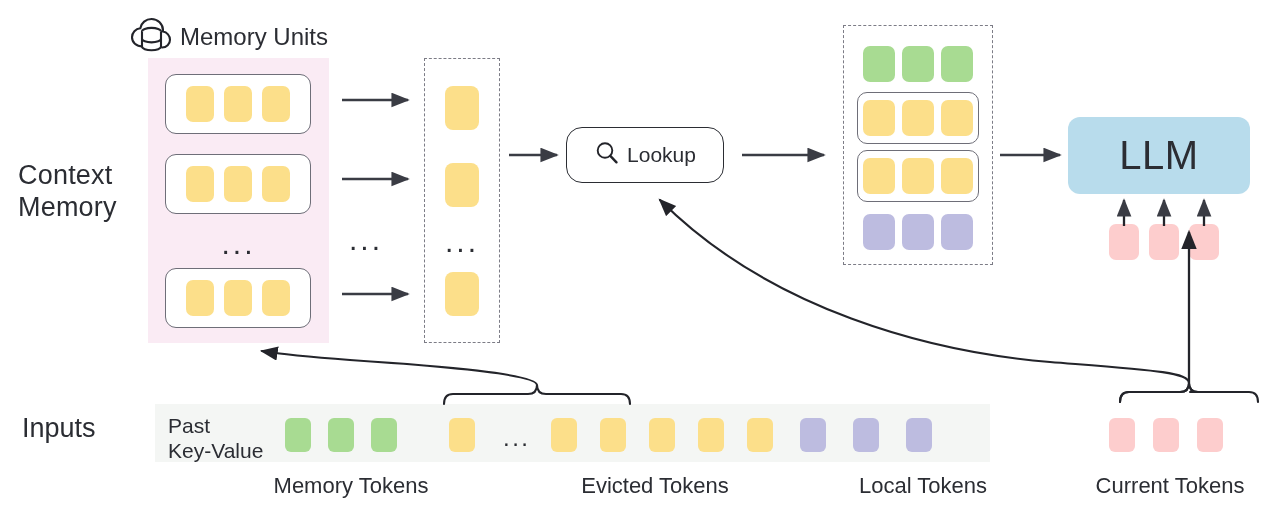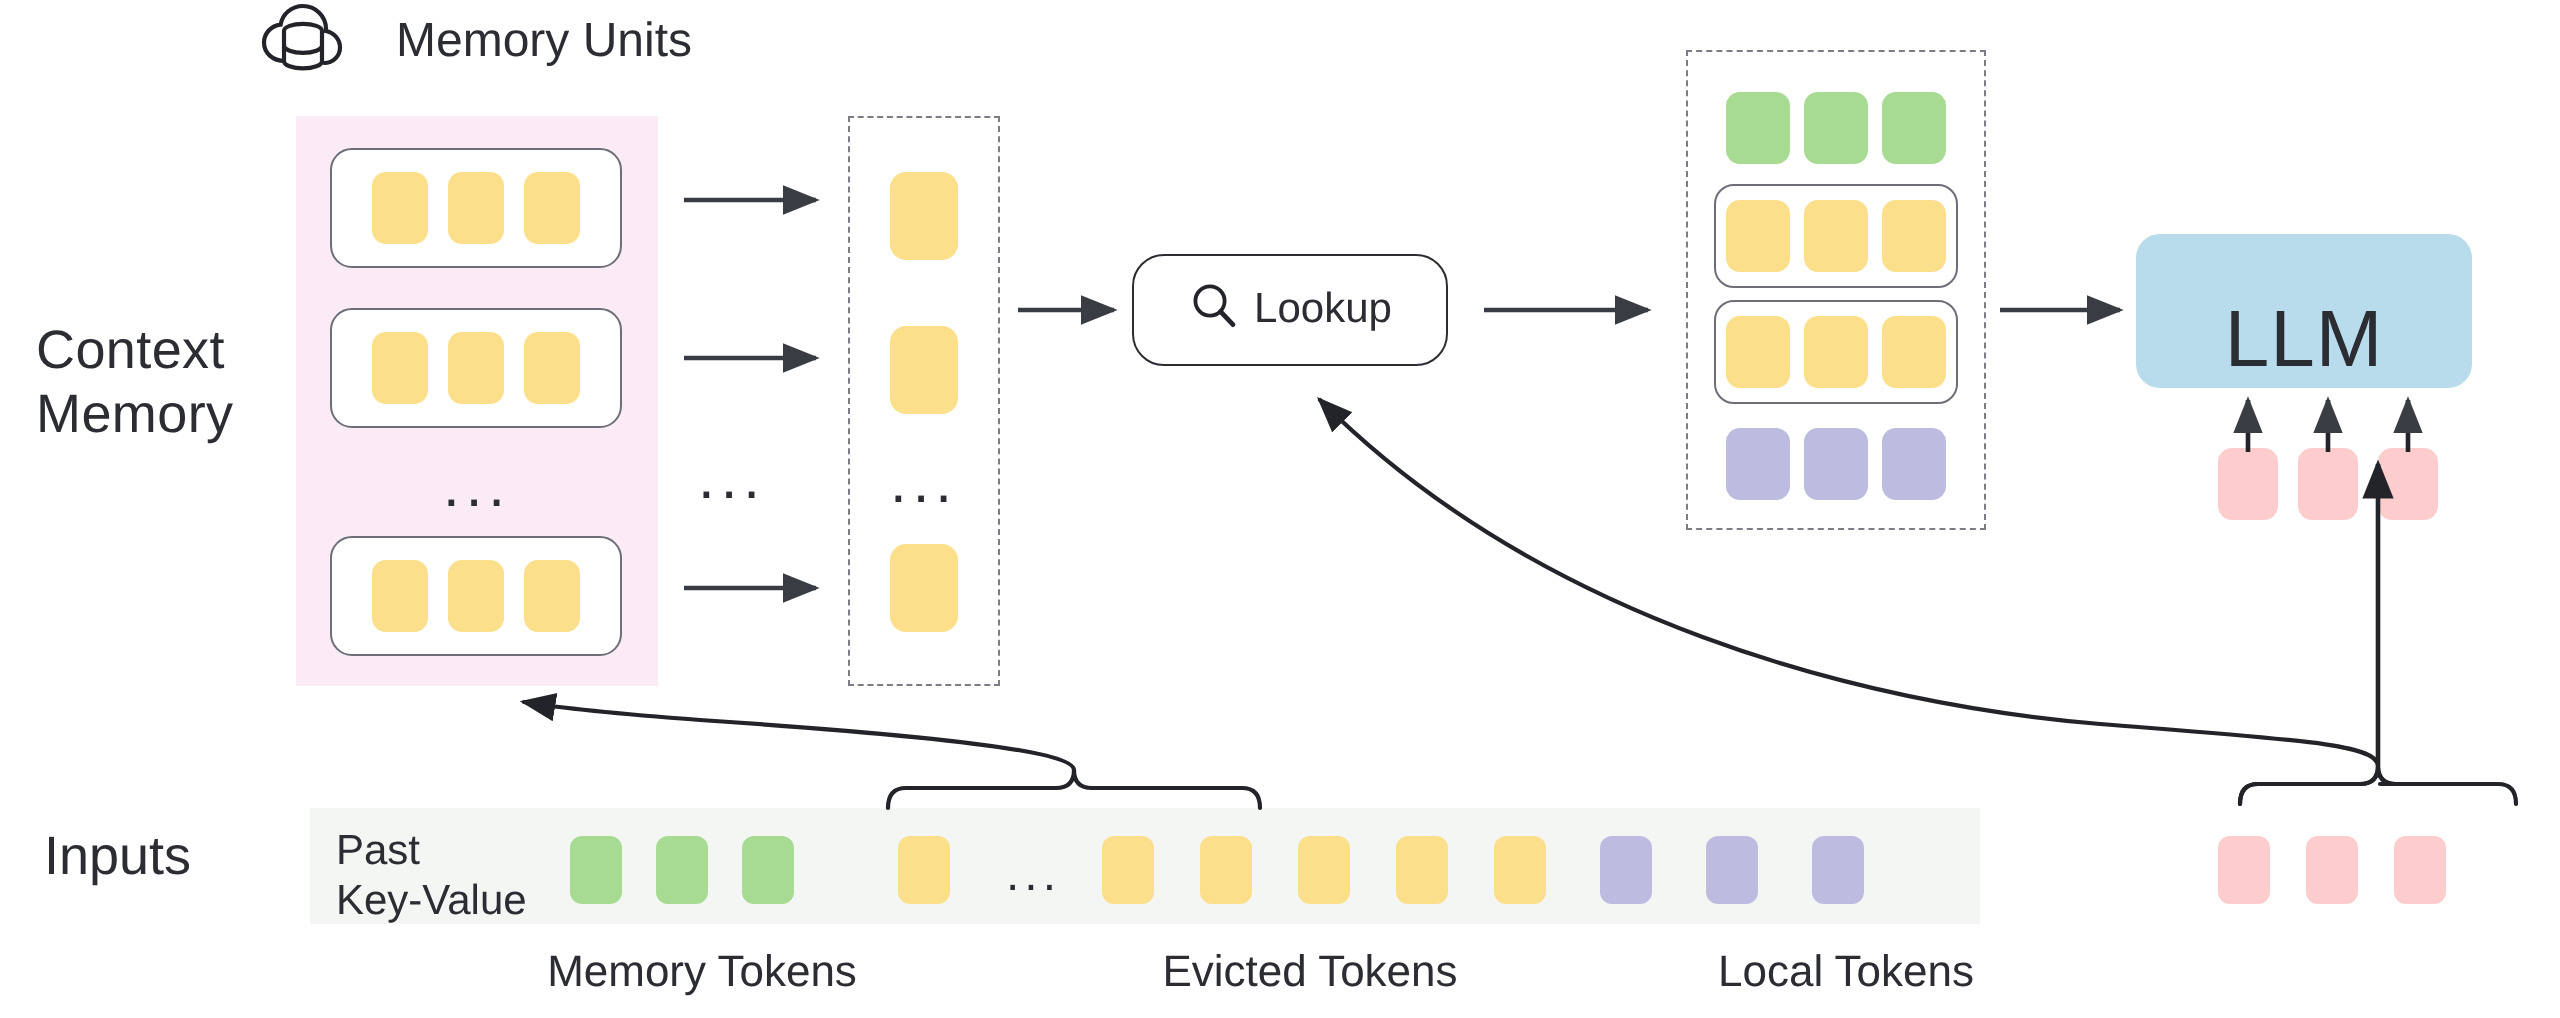--- a/index.html
+++ b/index.html
@@ -28,22 +28,22 @@
     font-size:27px;
     letter-spacing:0.2px;
   }
   #label-inputs{
     left:22px; top:413px;
     font-size:27px;
   }
 
   
   #memory-units-header{
-    left:130px; top:0;
-    display:flex; align-items:center; gap:26px;
+    left:130px; top:16px;
+    display:flex; align-items:center; gap:8px;
   }
   #memory-units-header .mu-label{font-size:24px;}
 
   
   #rep-tokens-header{
     left:380px; top:2px;
     width:170px;
     text-align:center;
     font-size:23px;
     line-height:1.17;
@@ -163,24 +163,24 @@
     left:818px; top:271px;
     width:200px;
     text-align:center;
     font-size:23px;
     line-height:1.17;
   }
 
   
   #llm-box{
     left:1068px; top:117px;
-    width:168px; height:77px;
+    width:182px; height:77px;
     background:#b8dcec;
     border-radius:12px;
-    display:flex;align-items:flex-end;justify-content:center;
+    display:flex;align-items:center;justify-content:center;
   }
   #llm-label{font-size:40px;letter-spacing:0.5px;}
   .llm-token{
     position:absolute;
     width:30px;height:36px;border-radius:7px;background:#fdcdcd;
     top:224px;
   }
   #llm-token-0{left:1109px;}
   #llm-token-1{left:1149px;}
   #llm-token-2{left:1189px;}
@@ -385,14 +385,15 @@
   <svg class="arrow-svg" style="left:630px;top:180px;" width="590" height="230">
     <path d="M490,222 Q490,212 499,212 L550,212 Q559,212 559,203 Q559,212 568,212 L560,212" fill="none" stroke="#23242a" stroke-width="2.1" stroke-linecap="round"></path>
     <path d="M490,222 Q490,212 499,212 L550,212 Q559,212 559,203 Q559,212 568,212 L619,212 Q628,212 628,222" fill="none" stroke="#23242a" stroke-width="2.1" stroke-linecap="round"></path>
     <path d="M559,203 C559,192 520,190 420,182 C300,172 140,130 30,20" fill="none" stroke="#23242a" stroke-width="2.1" stroke-linecap="round" marker-end="url(#ah2)"></path>
     <line x1="559" y1="203" x2="559" y2="52" stroke="#23242a" stroke-width="2.3" marker-end="url(#ah2)"></line>
   </svg>
 
   <div class="bottom-caption txt" id="caption-initial">Memory Tokens</div>
   <div class="bottom-caption txt" id="caption-evicted">Evicted Tokens</div>
   <div class="bottom-caption txt" id="caption-local">Local Tokens</div>
+  <div class="bottom-caption txt" id="caption-current">Current Tokens</div>
 
 </div>
 
 </body></html>

